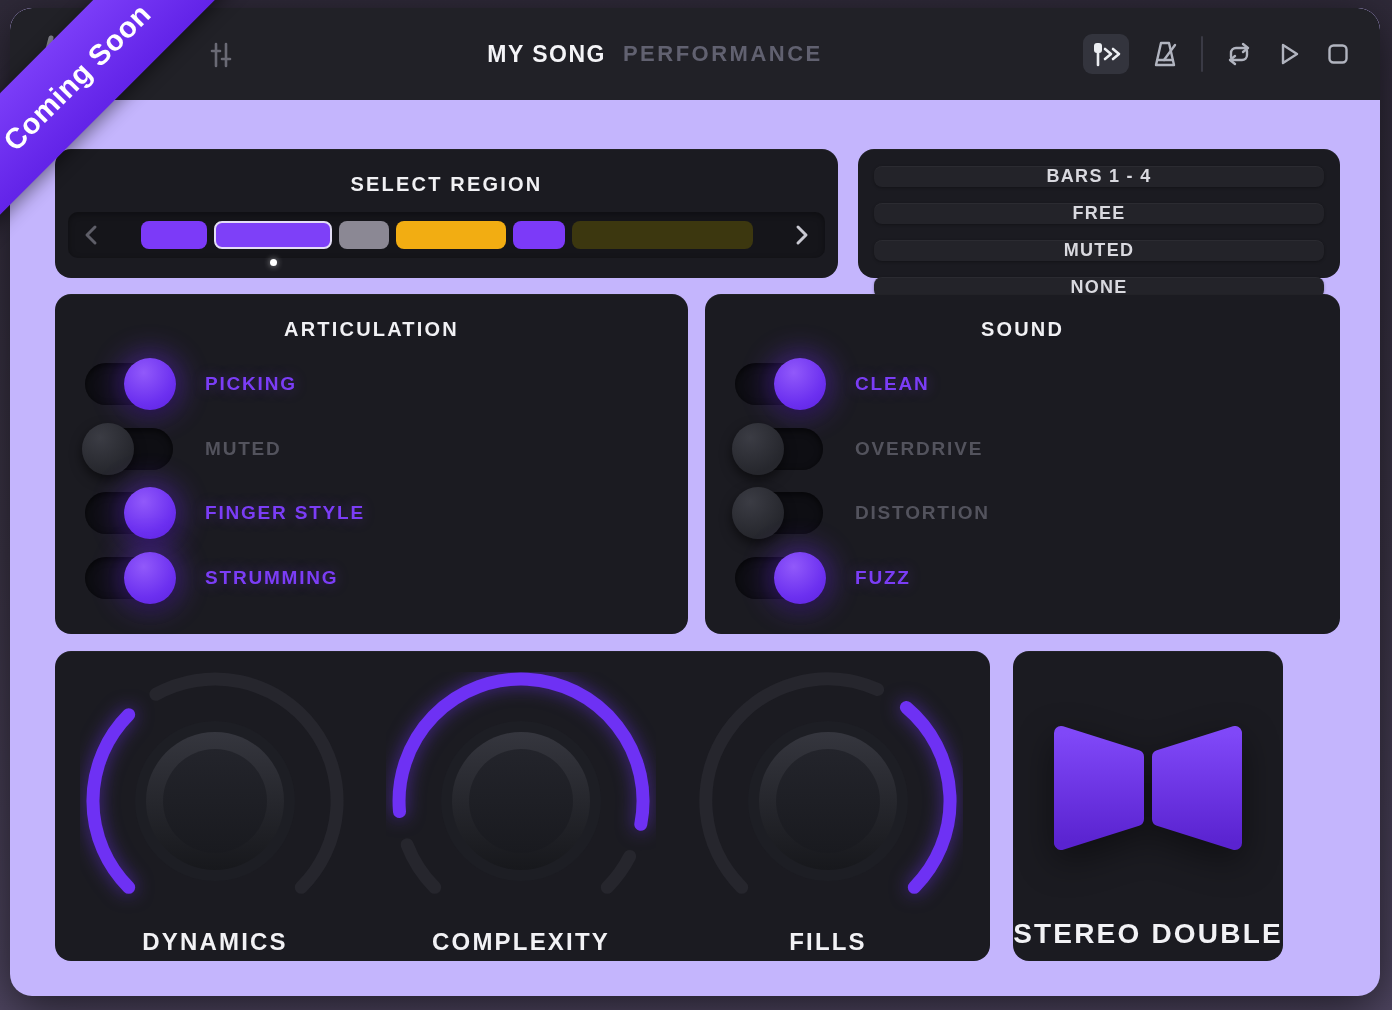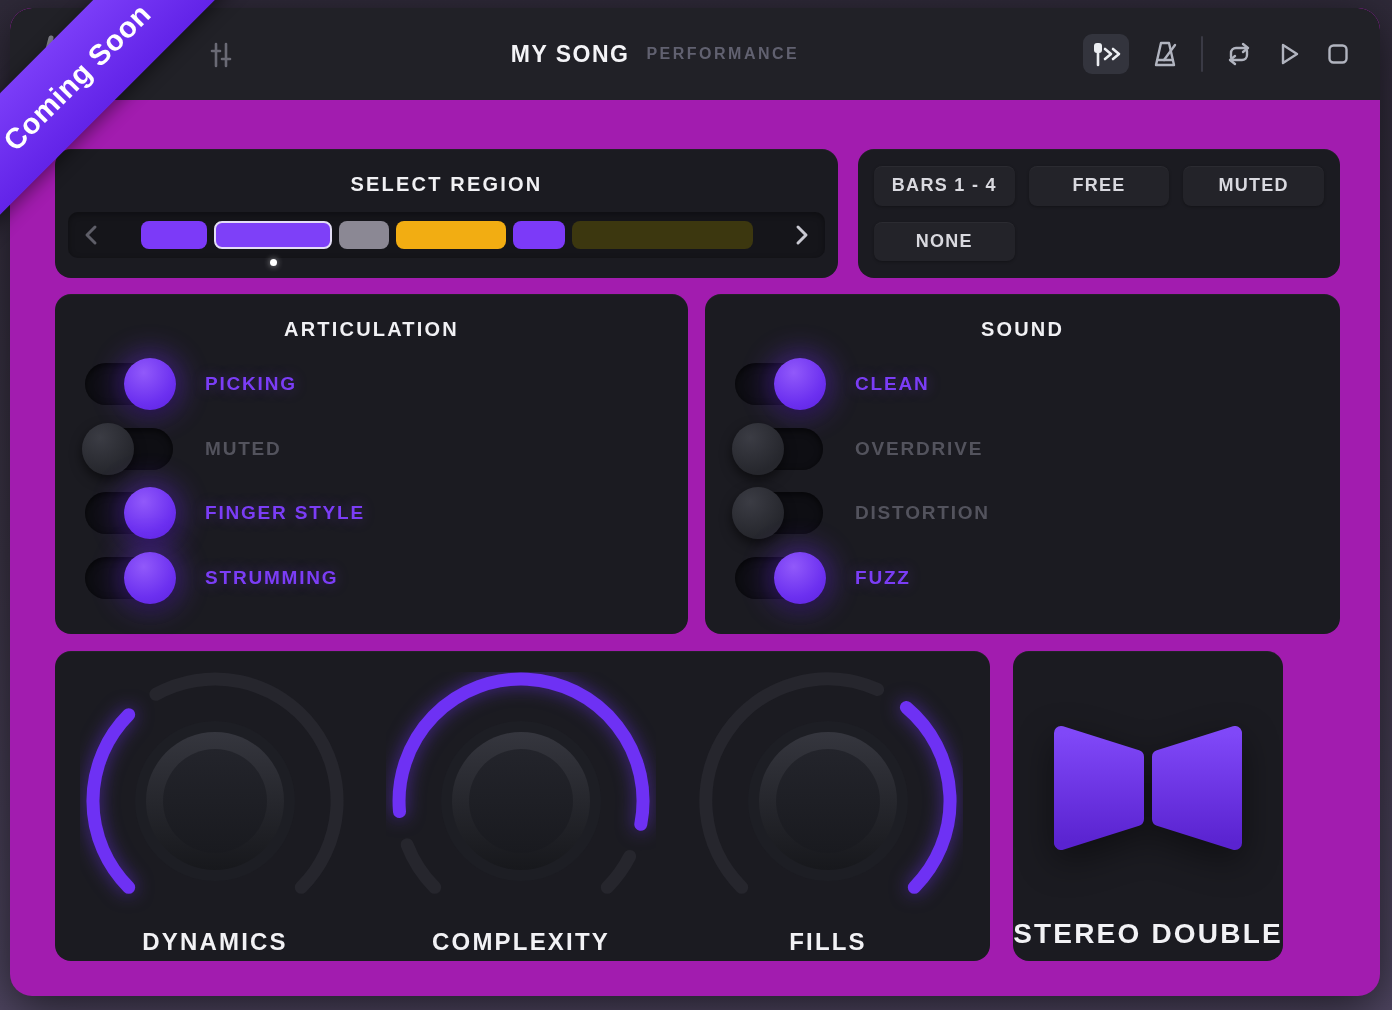--- a/index.html
+++ b/index.html
@@ -4,38 +4,38 @@
 <style>
   html,body{margin:0;padding:0;}
   body{
     width:1392px;height:1010px;overflow:hidden;
     font-family:"Liberation Sans","DejaVu Sans",sans-serif;
     background:linear-gradient(180deg,#2f2a39 0%,#3c3547 55%,#4e4560 100%);
     position:relative;
   }
   .window{
     position:absolute;left:10px;top:8px;width:1370px;height:988px;
-    background:#a21caf;border-radius:22px;
+    background:#c4b5fd;border-radius:22px;
     box-shadow:0 12px 48px rgba(0,0,0,.6);
     overflow:hidden;
   }
   
   .header{
     position:absolute;left:0;top:0;right:0;height:92px;
     background:#212127;border-radius:22px 22px 0 0;
   }
   .logo{position:absolute;left:24px;top:22px;}
   .mixer{position:absolute;left:196px;top:32px;}
   .title-group{
     position:absolute;left:0;right:0;top:0;height:92px;
     display:flex;align-items:center;justify-content:center;gap:17px;
     transform:translateX(-40px);pointer-events:none;
   }
   .song-title{font-size:23px;font-weight:bold;letter-spacing:1.5px;color:#f4f4f7;}
-  .view-title{font-size:16px;font-weight:bold;letter-spacing:2.5px;color:#616170;}
+  .view-title{font-size:22px;font-weight:bold;letter-spacing:2.5px;color:#616170;}
   .transport{
     position:absolute;right:28px;top:0;height:92px;
     display:flex;align-items:center;gap:21px;
   }
   .t-btn{display:flex;align-items:center;justify-content:center;cursor:pointer;}
   .t-active{width:46px;height:40px;background:#33343d;border-radius:9px;}
   .t-divider{width:2px;height:36px;background:#3a3a45;border-radius:1px;}
   
   .panel{
     position:absolute;background:#1b1b21;border-radius:16px;
@@ -66,21 +66,21 @@
     position:absolute;top:0;height:28px;border-radius:8px;cursor:pointer;box-sizing:border-box;
   }
   .region-block.selected{border:2px solid #e3ddf5;background:#7e40f8;}
   .region-dot{
     position:absolute;width:7px;height:7px;border-radius:50%;background:#ffffff;
     top:38px;box-shadow:0 0 6px rgba(255,255,255,.6);
   }
   
   .gen-grid{
     position:absolute;left:16px;right:16px;top:17px;bottom:17px;
-    display:grid;grid-template-columns:1fr 1fr 1fr;gap:16px 14px;
+    display:grid;grid-template-columns:1fr;gap:16px 14px;
   }
   .gen-btn{
     display:flex;align-items:center;justify-content:center;
     background:#232329;border-radius:8px;cursor:pointer;
     font-size:18px;font-weight:bold;letter-spacing:1.3px;color:#d9d9df;
     box-shadow:inset 0 1px 0 rgba(255,255,255,.04),0 1px 3px rgba(0,0,0,.3);
   }
   
   .toggle-row{position:absolute;left:0;right:0;height:52px;}
   .toggle{

